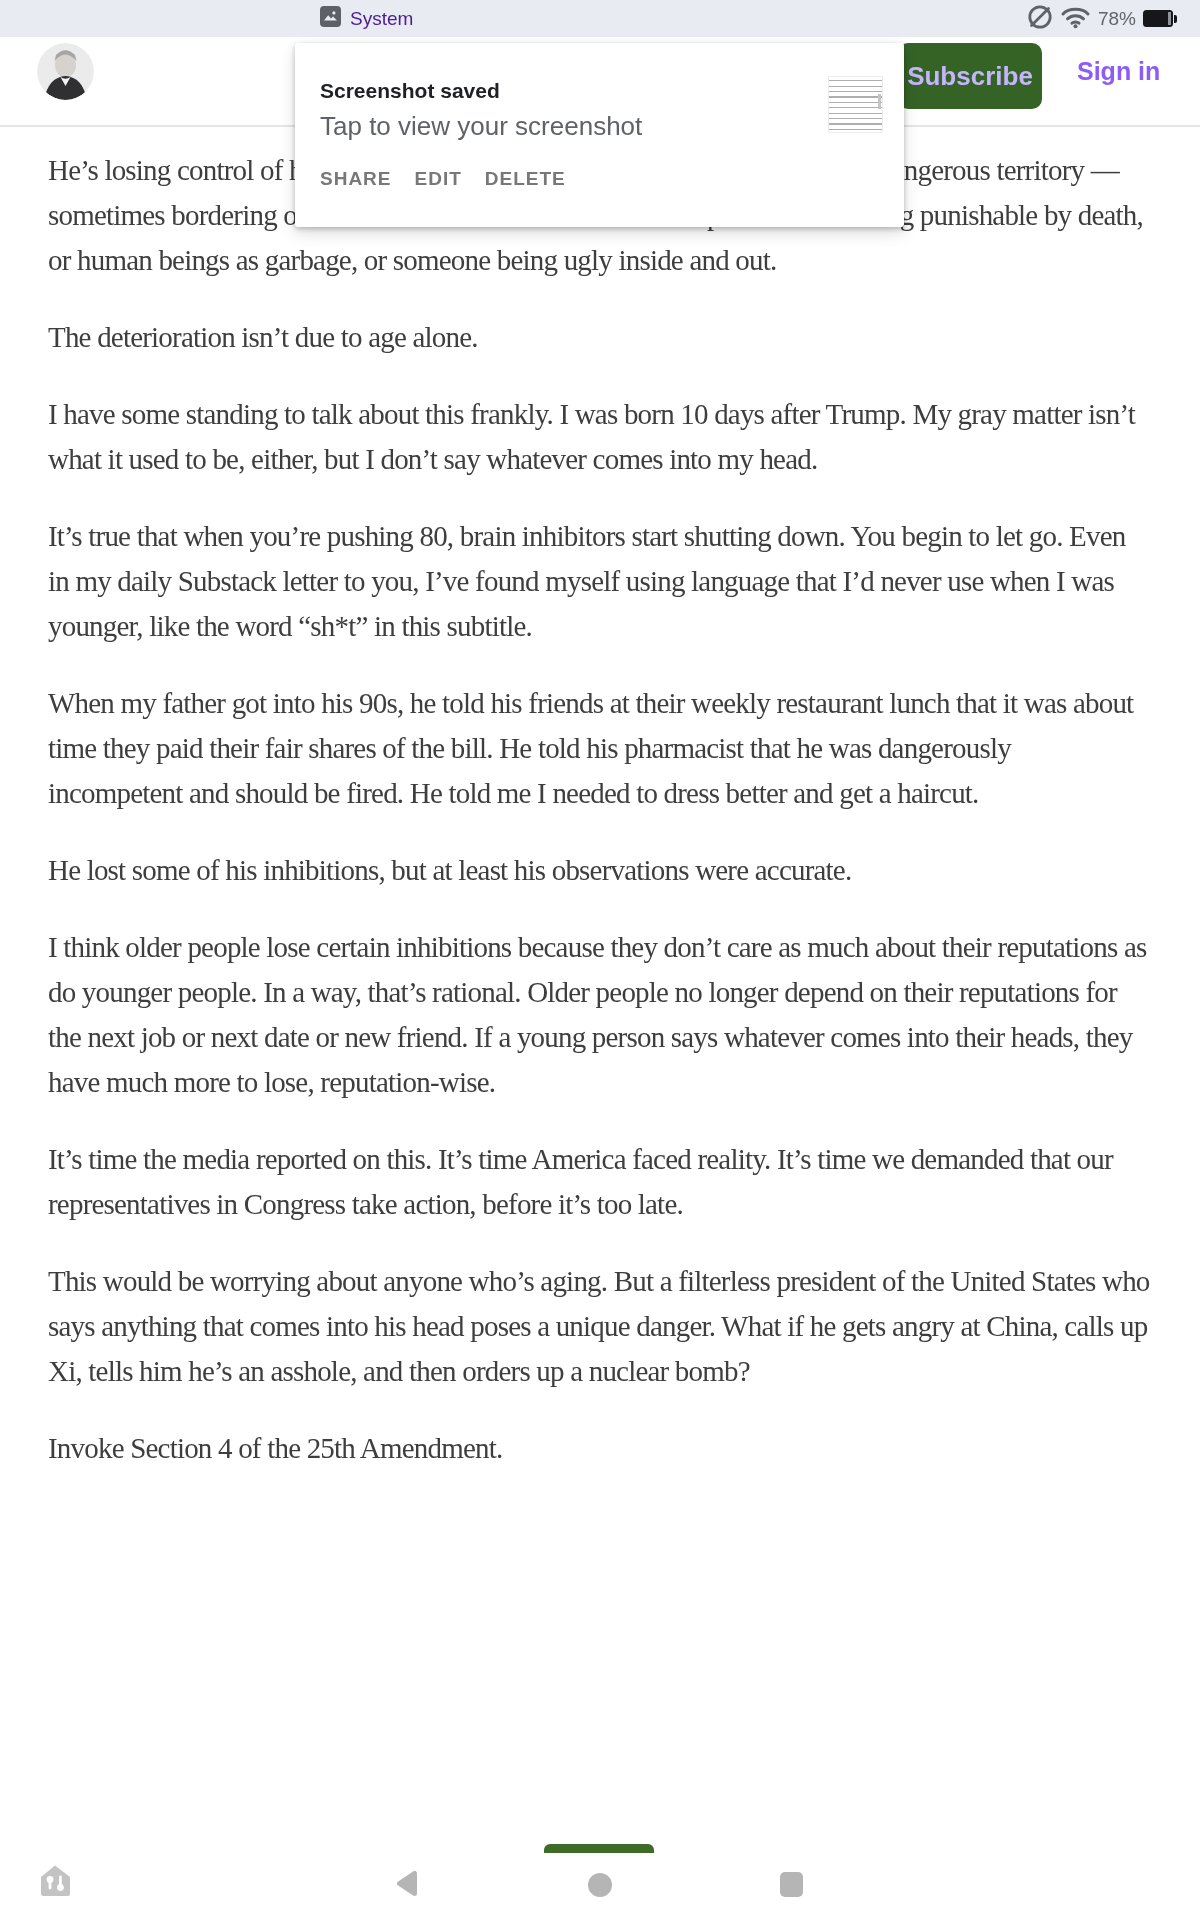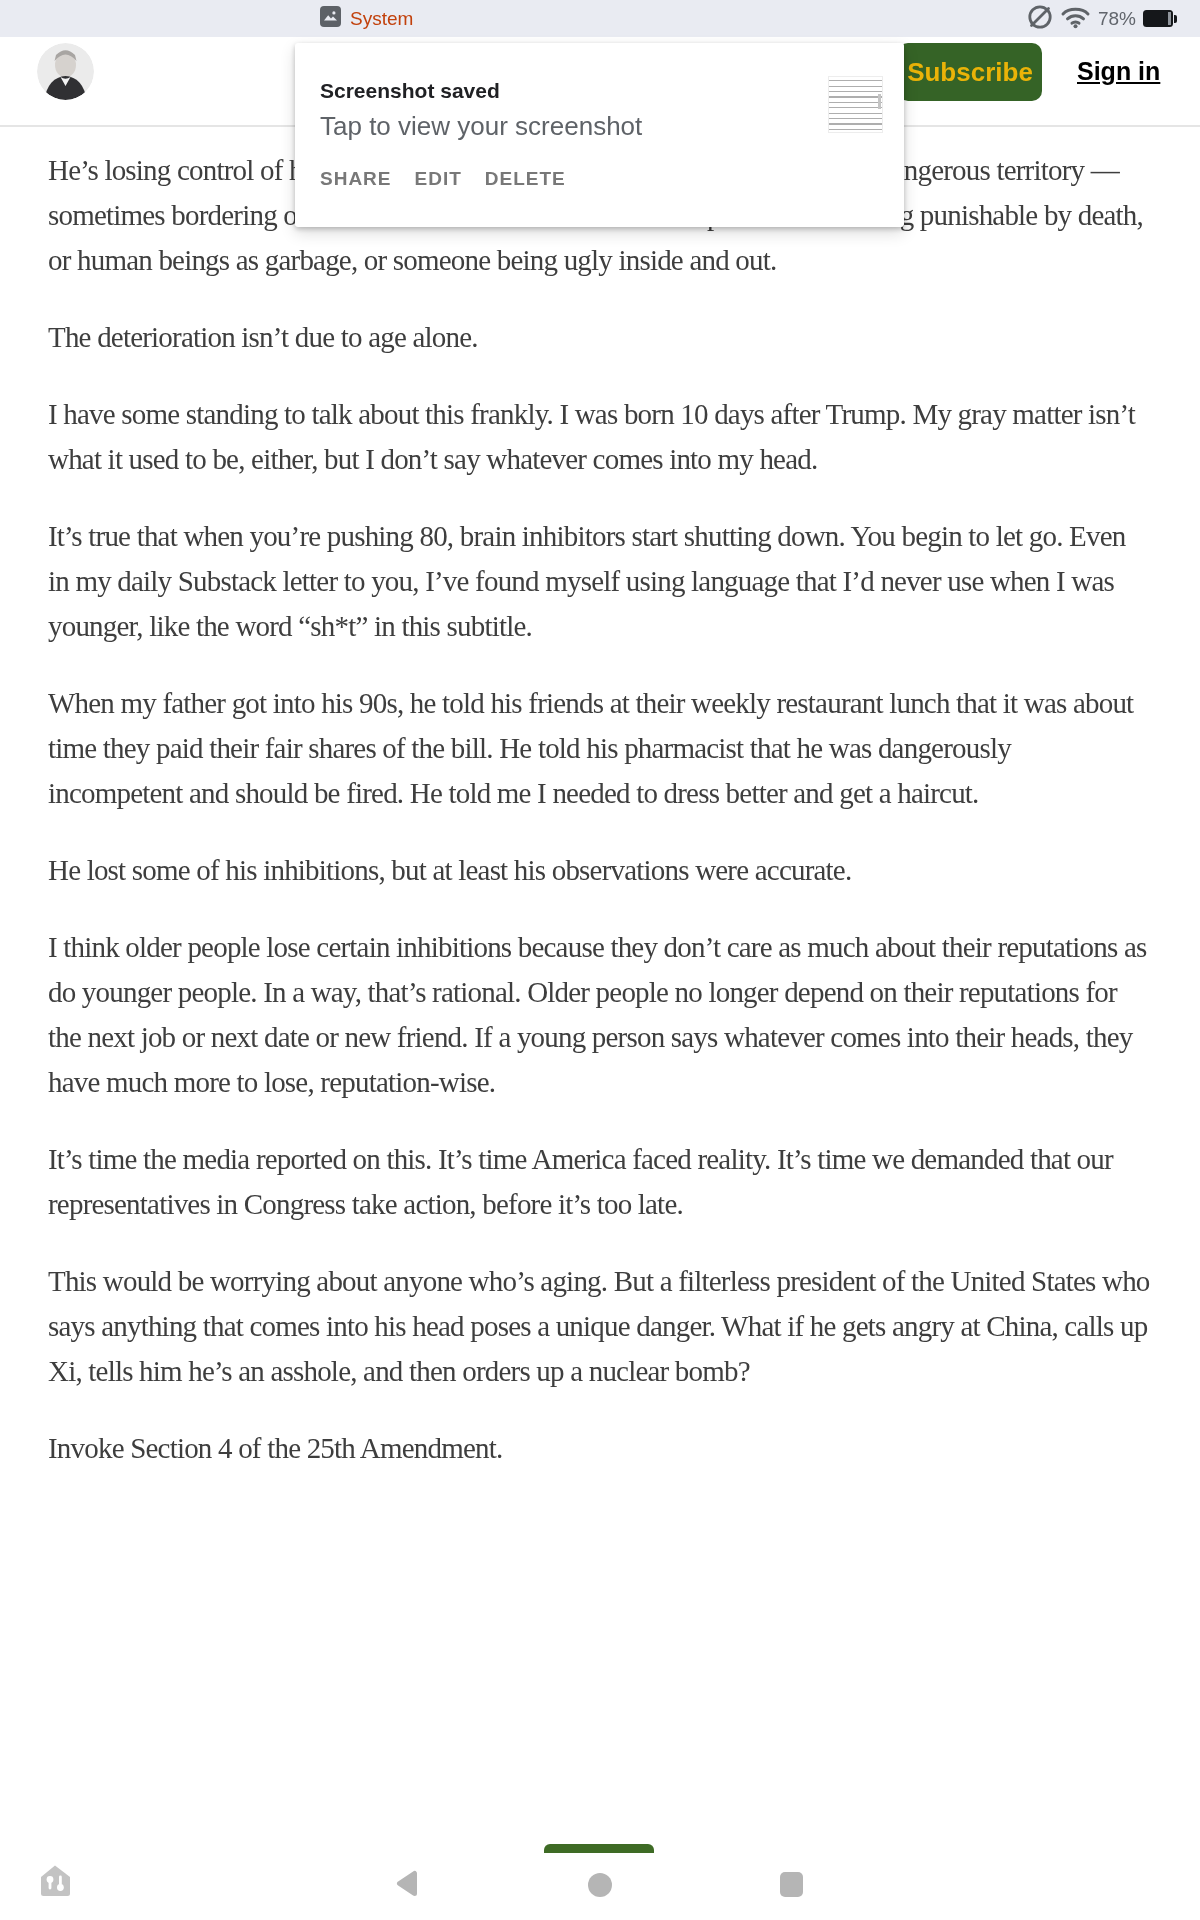--- a/index.html
+++ b/index.html
@@ -2,37 +2,37 @@
 <html><head>
 <meta charset="utf-8">
 <style>
   html,body{margin:0;padding:0;background:#fff;}
   .screen{position:relative;width:1200px;height:1920px;background:#fff;overflow:hidden;
           font-family:"Liberation Sans","DejaVu Sans",sans-serif;}
 
   
   .status-bar{position:absolute;left:0;top:0;width:1200px;height:37px;background:#e9ebf2;}
   .sb-left{position:absolute;left:320px;top:0;height:37px;display:flex;align-items:center;gap:9px;}
-  .sb-label{font-size:19px;color:#c2410c;}
+  .sb-label{font-size:19px;color:#4c1d95;}
   .sb-right{position:absolute;right:23px;top:0;height:37px;display:flex;align-items:center;gap:7px;}
   .pct{font-size:19px;color:#61656c;}
   .batt{position:relative;width:34px;height:17px;}
   .batt-body{position:absolute;left:0;top:0;width:30px;height:17px;border-radius:3.5px;background:#15171a;}
   .batt-empty{position:absolute;left:24.5px;top:2px;width:3.5px;height:13px;background:#8f949b;}
   .batt-tip{position:absolute;left:30.5px;top:4.5px;width:3.5px;height:8px;border-radius:0 2px 2px 0;background:#15171a;}
 
   
   .header{position:absolute;left:0;top:37px;width:1200px;height:90px;background:#fff;
           border-bottom:2px solid #e5e5e5;box-sizing:border-box;z-index:10;}
   .avatar{position:absolute;left:37px;top:6px;width:57px;height:57px;border-radius:50%;overflow:hidden;}
-  .subscribe-btn{position:absolute;left:898px;top:6px;width:144px;height:58px;border:none;
-          border-radius:10px;background:#356326;color:#eab308;font-weight:700;font-size:26px;
+  .subscribe-btn{position:absolute;left:898px;top:6px;width:144px;height:66px;border:none;
+          border-radius:10px;background:#356326;color:#c4b5fd;font-weight:700;font-size:26px;
           display:flex;align-items:center;justify-content:center;cursor:pointer;
           font-family:"Liberation Sans","DejaVu Sans",sans-serif;}
-  .signin{position:absolute;left:1077px;top:20px;font-size:25px;font-weight:700;color:#000000;cursor:pointer;text-decoration:underline;}
+  .signin{position:absolute;left:1077px;top:20px;font-size:25px;font-weight:700;color:#8b5cf6;cursor:pointer;}
 
   
   .article{position:absolute;left:0;top:127px;width:1200px;box-sizing:border-box;padding:21px 50px 0 48px;}
   .article p{margin:0 0 32px 0;font-family:"Liberation Serif","DejaVu Serif",serif;
              font-size:29px;line-height:45px;letter-spacing:-0.8px;color:#3e3e3e;}
 
   
   .snack-card{position:absolute;left:295px;top:43px;width:609px;height:184px;background:#fff;
               border-radius:3px;box-shadow:0 2px 5px rgba(0,0,0,.22),0 6px 16px rgba(0,0,0,.14);z-index:50;}
   .card-title{position:absolute;left:25px;top:36px;font-size:21px;font-weight:700;color:#202124;}

